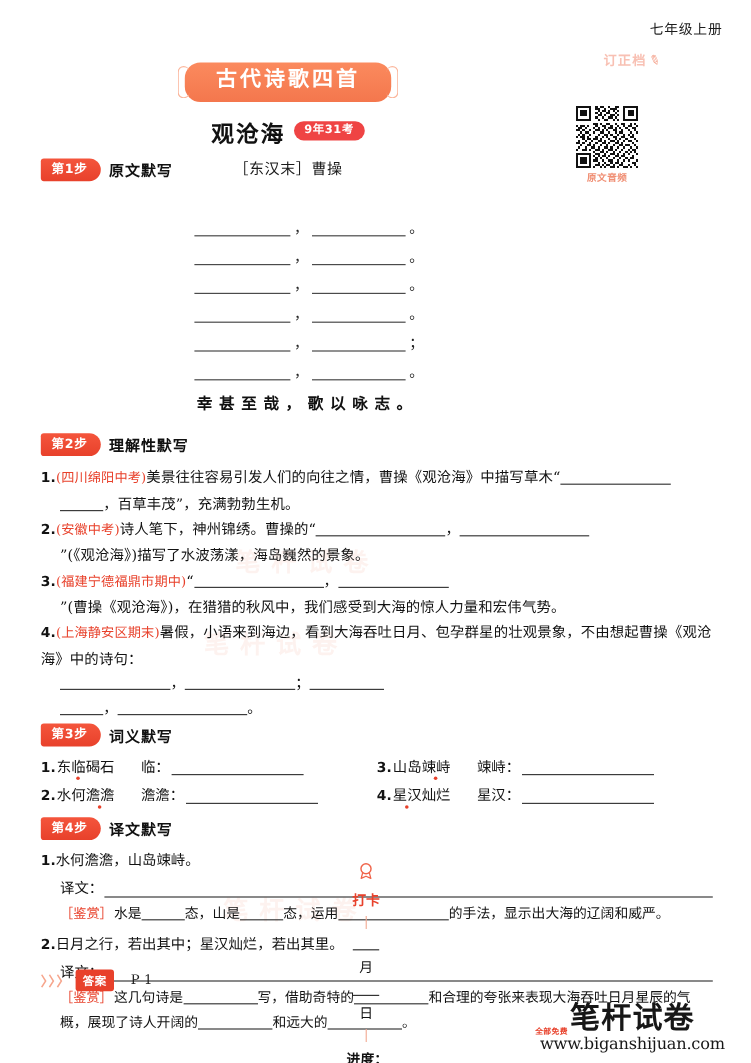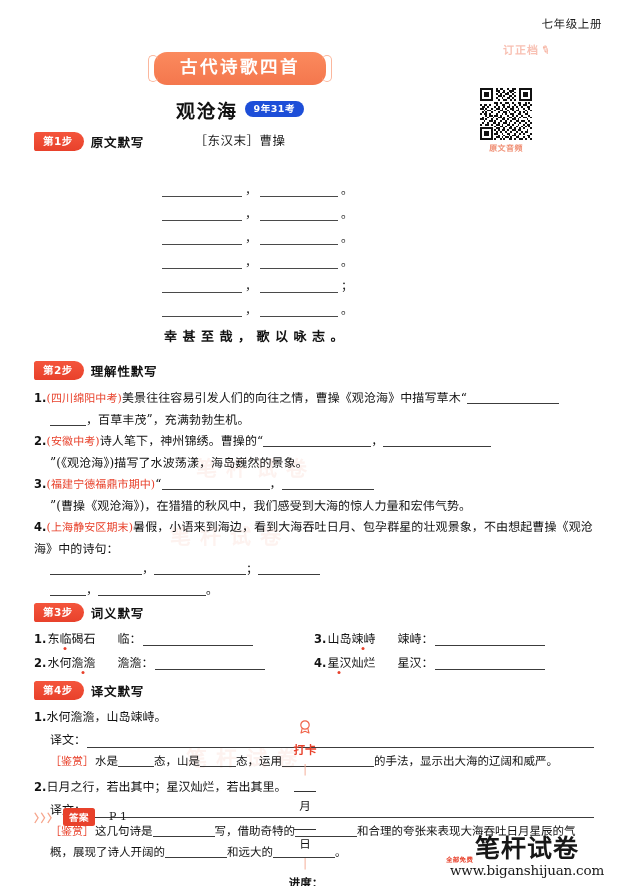--- a/index.html
+++ b/index.html
@@ -98,21 +98,21 @@
     gap: 7px;
   }
   .poem-title {
     font-family: "DejaVu Sans", "Liberation Sans", sans-serif;
     font-size: 19px;
     font-weight: bold;
     letter-spacing: 1.5px;
     color: #111;
   }
   .exam-badge {
-    background: #1d4ed8;
+    background: #ef4444;
     color: #ffffff;
     font-size: 9.5px;
     font-weight: bold;
     letter-spacing: .5px;
     padding: 2.5px 9px 3px 9px;
     border-radius: 9px;
     line-height: 1.1;
     white-space: nowrap;
   }
   .poem-author {

